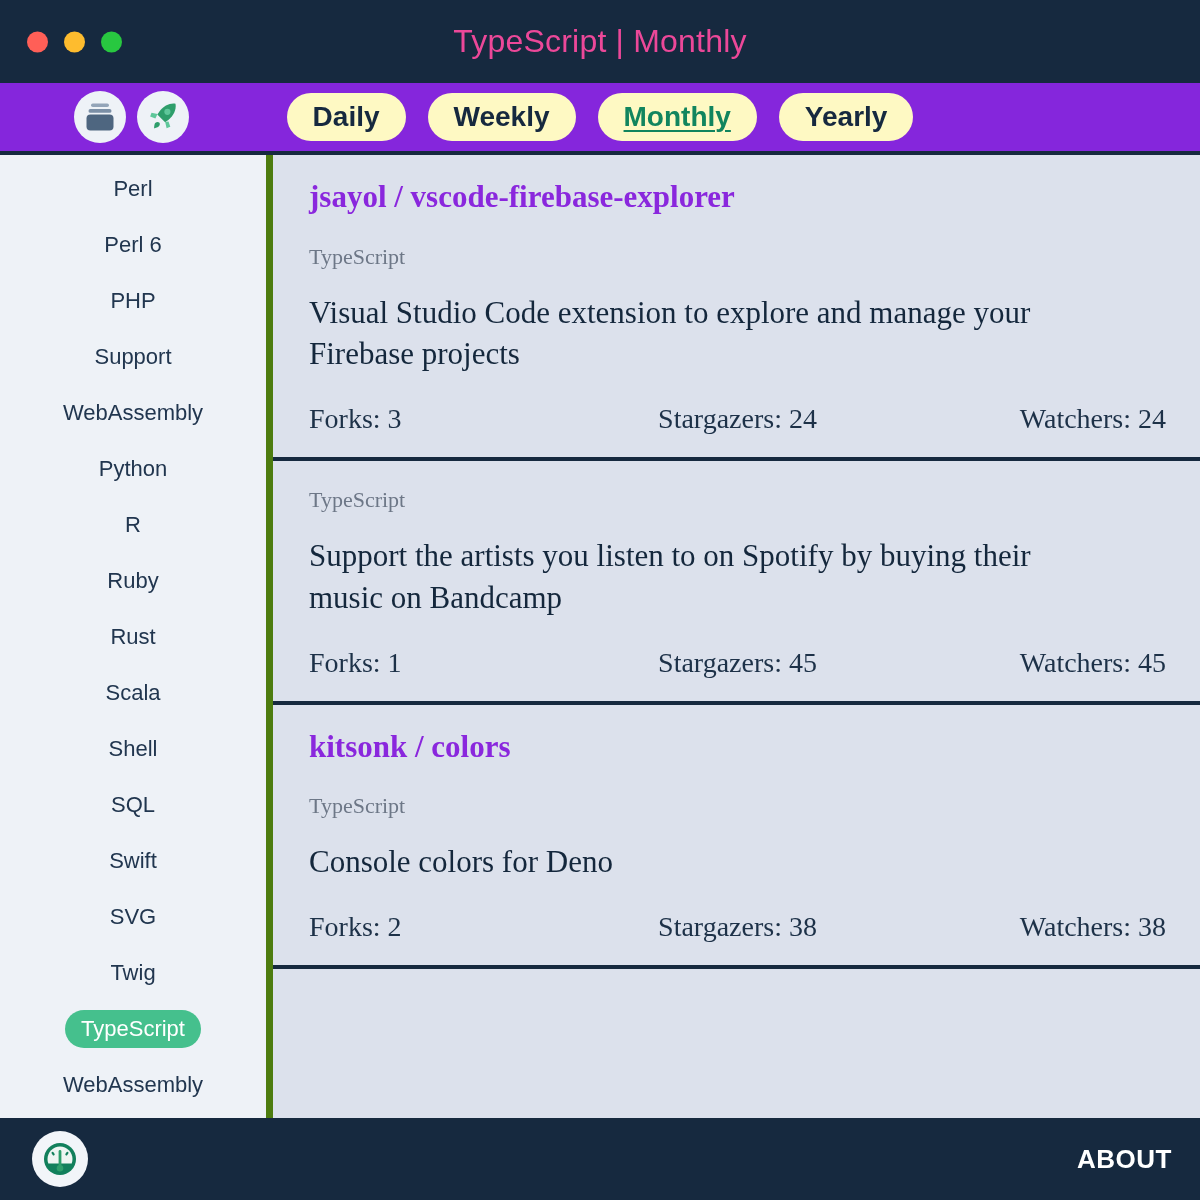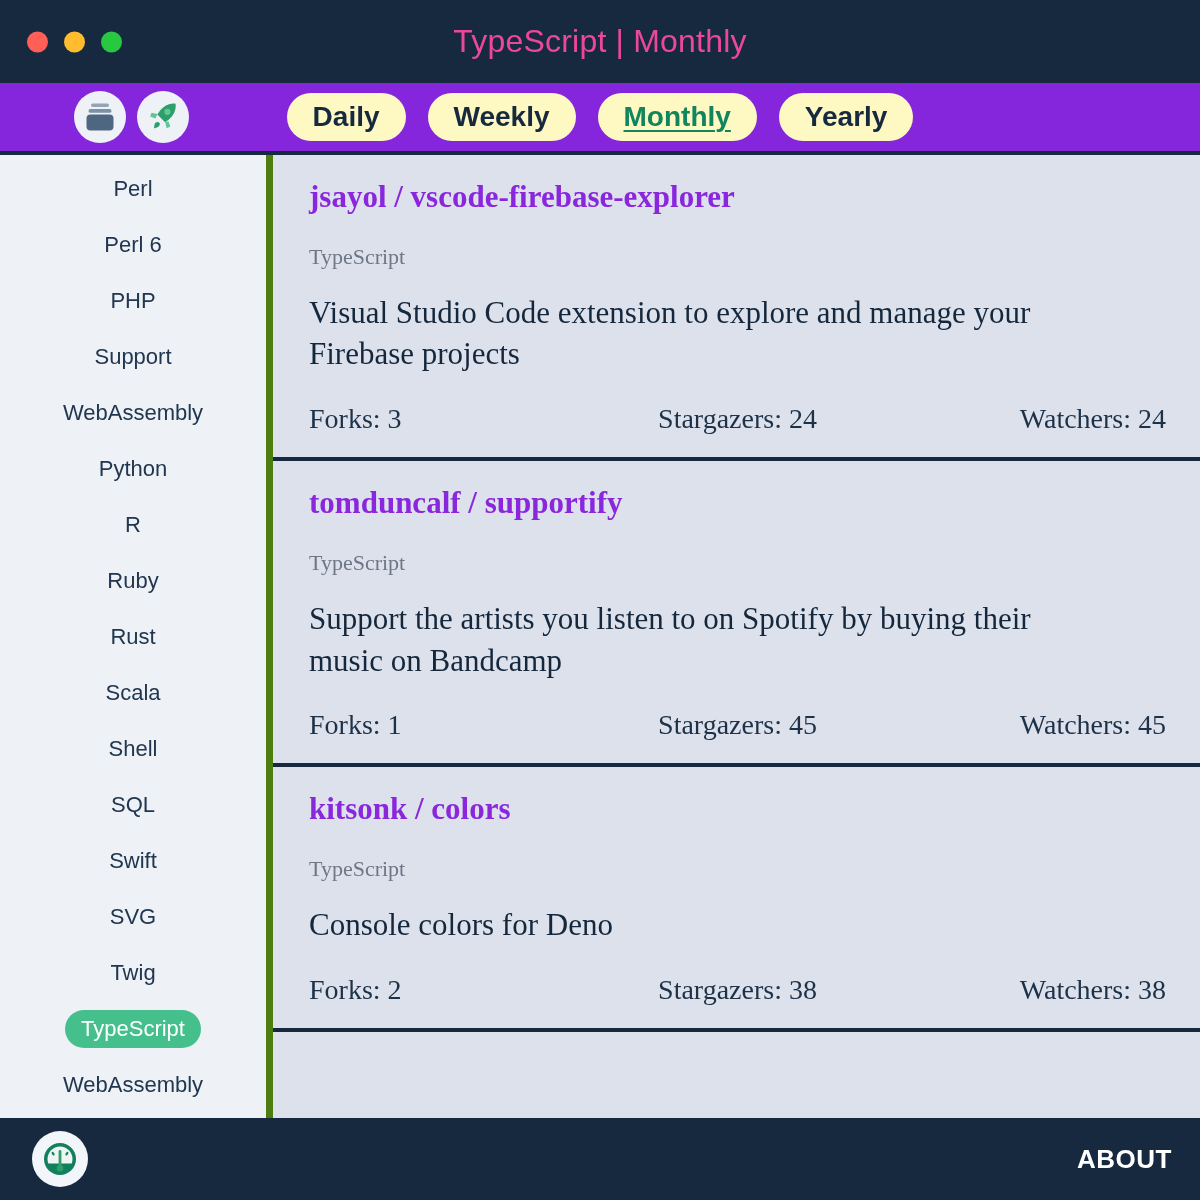--- a/index.html
+++ b/index.html
@@ -336,21 +336,20 @@
         <div class="repo-lang">TypeScript</div>
         <div class="repo-desc">Visual Studio Code extension to explore and manage your Firebase projects</div>
         <div class="repo-stats">
           <div class="stat">Forks: 3</div>
           <div class="stat mid">Stargazers: 24</div>
           <div class="stat end">Watchers: 24</div>
         </div>
       </div>
 
       <div class="repo-card">
-        <div class="repo-title">tomduncalf / supportify</div>
         <div class="repo-lang">TypeScript</div>
         <div class="repo-desc">Support the artists you listen to on Spotify by buying their music on Bandcamp</div>
         <div class="repo-stats">
           <div class="stat">Forks: 1</div>
           <div class="stat mid">Stargazers: 45</div>
           <div class="stat end">Watchers: 45</div>
         </div>
       </div>
 
       <div class="repo-card">

